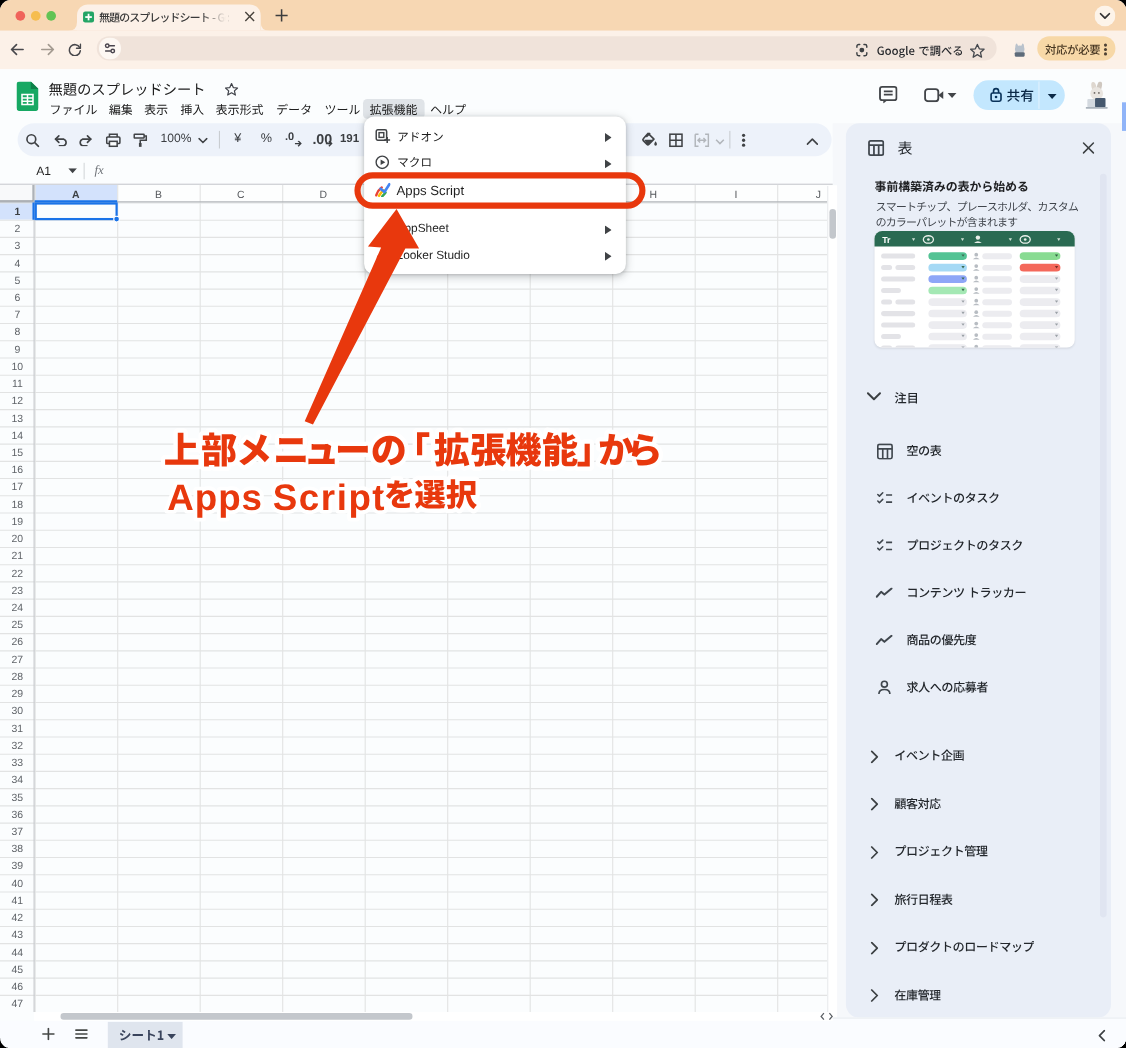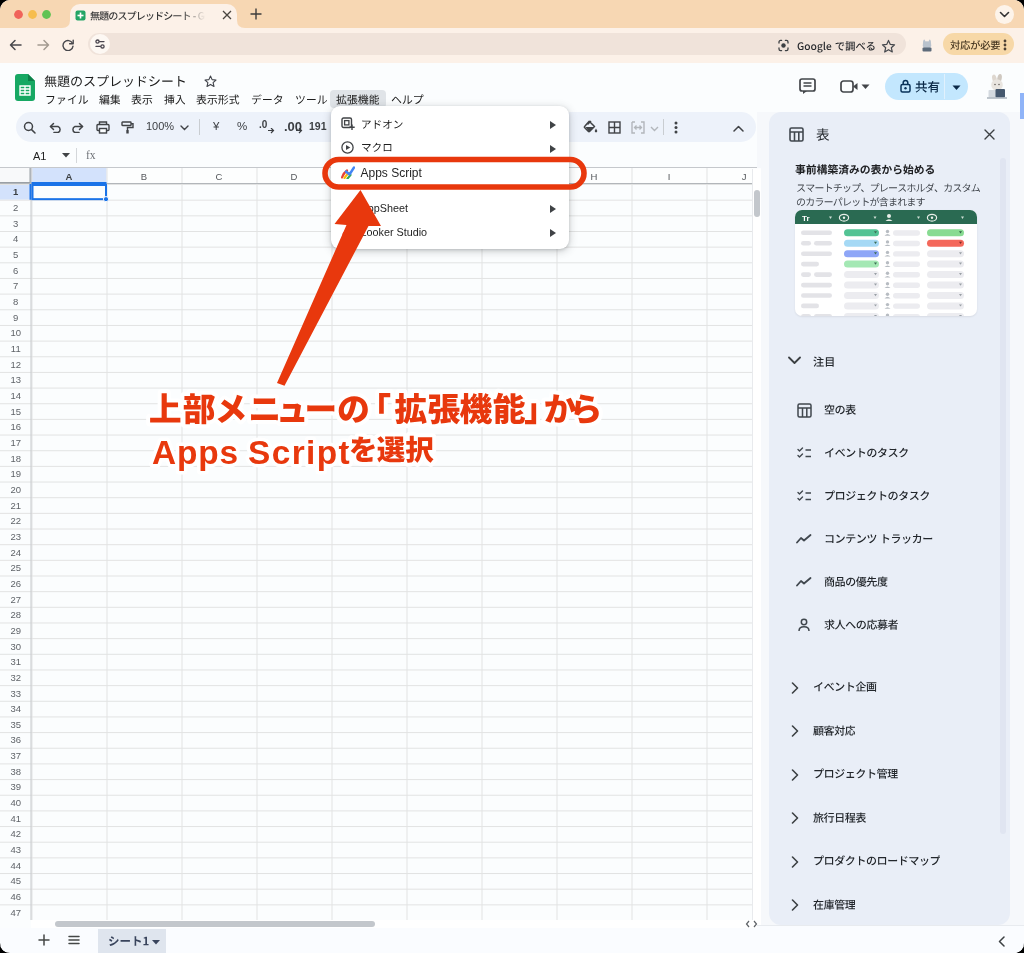--- a/index.html
+++ b/index.html
@@ -202,21 +202,21 @@
     </svg>
 <svg class="abs" style="left:733px;top:125px" width="11" height="7">
       <path d="M1 6 L5.5 1.5 L10 6" fill="none" stroke="#404346" stroke-width="1.5" stroke-linecap="round" stroke-linejoin="round"></path>
     </svg>
 <div id="fbar"></div>
 <div class="lat" style="left:10px;top:150px;font-size:11px;color:#1f1f1f;margin-left:23px;">A1</div>
 <svg class="abs" style="left:62px;top:153px" width="8" height="5">
       <path d="M0 0 L4 4.5 L8 0" fill="#404346"></path>
     </svg>
 <div class="abs" style="left:76px;top:148px;width:1px;height:15px;background:#d4d7da;"></div>
-<div class="lat" style="left:86px;top:149px;font-size:11.5px;color:#6f7378;font-family:'Liberation Serif',serif;">fx</div>
+<div class="lat" style="left:86px;top:149px;font-size:11.5px;font-style:italic;color:#6f7378;font-family:'Liberation Serif',serif;">fx</div>
 <svg class="abs" style="left:0;top:168px" width="761" height="752">
       <rect x="0" y="0" width="761" height="16.0" fill="#fdfefe"></rect>
       <rect x="0" y="0" width="31.5" height="16.0" fill="#f8f9fa"></rect>
       <path d="M0 15.0 H31.5 M30.5 0 V16.0" stroke="#9aa0a6" stroke-width="2"></path>
       <rect x="31.5" y="0" width="75.0" height="16.0" fill="#d3e2fc"></rect>
       <rect x="0" y="16.0" width="31.5" height="15.66" fill="#d3e2fc"></rect>
       <path d="M32.0 0 V752.0 M107.0 0 V752.0 M182.0 0 V752.0 M257.0 0 V752.0 M332.0 0 V752.0 M407.0 0 V752.0 M482.0 0 V752.0 M557.0 0 V752.0 M632.0 0 V752.0 M707.0 0 V752.0" class="cell-line"></path>
       <path d="M0 16.50 H761 M0 32.16 H761 M0 47.82 H761 M0 63.48 H761 M0 79.14 H761 M0 94.80 H761 M0 110.46 H761 M0 126.12 H761 M0 141.78 H761 M0 157.44 H761 M0 173.10 H761 M0 188.76 H761 M0 204.42 H761 M0 220.08 H761 M0 235.74 H761 M0 251.40 H761 M0 267.06 H761 M0 282.72 H761 M0 298.38 H761 M0 314.04 H761 M0 329.70 H761 M0 345.36 H761 M0 361.02 H761 M0 376.68 H761 M0 392.34 H761 M0 408.00 H761 M0 423.66 H761 M0 439.32 H761 M0 454.98 H761 M0 470.64 H761 M0 486.30 H761 M0 501.96 H761 M0 517.62 H761 M0 533.28 H761 M0 548.94 H761 M0 564.60 H761 M0 580.26 H761 M0 595.92 H761 M0 611.58 H761 M0 627.24 H761 M0 642.90 H761 M0 658.56 H761 M0 674.22 H761 M0 689.88 H761 M0 705.54 H761 M0 721.20 H761 M0 736.86 H761" class="cell-line"></path>
       <path d="M0 15.5 H761" stroke="#b2b6ba" stroke-width="1"></path>
       <path d="M31.0 0 V752.0" stroke="#c5c8cc" stroke-width="1"></path>

